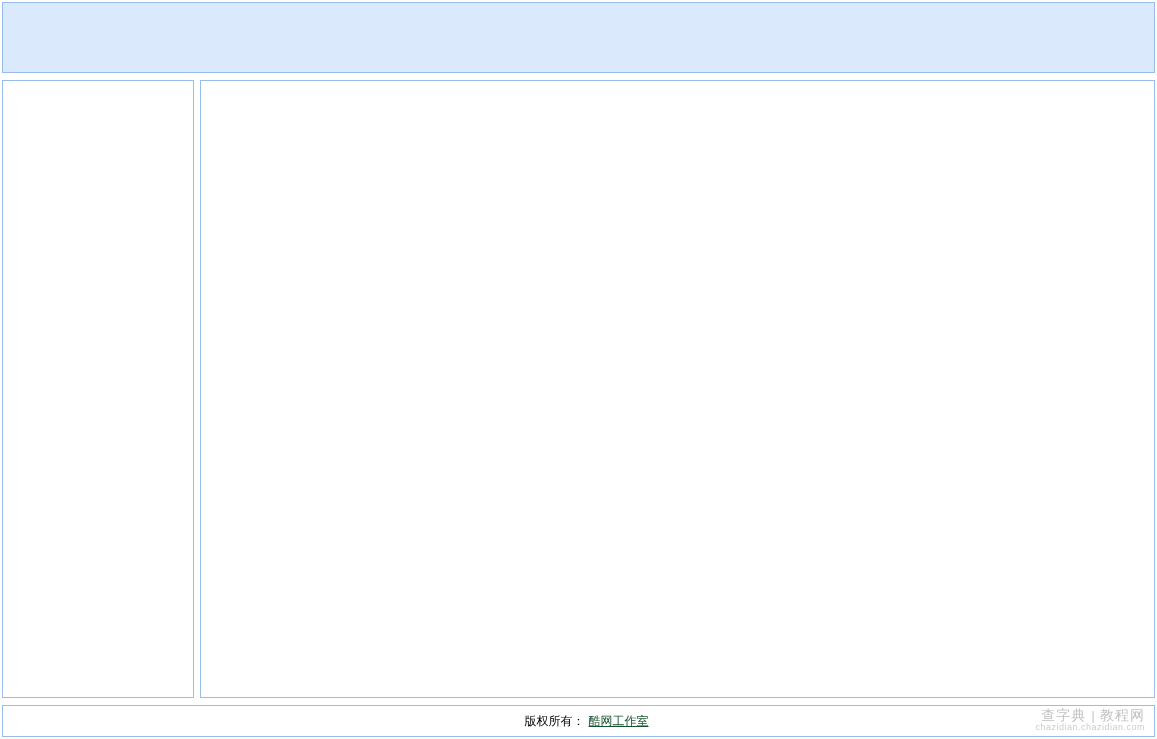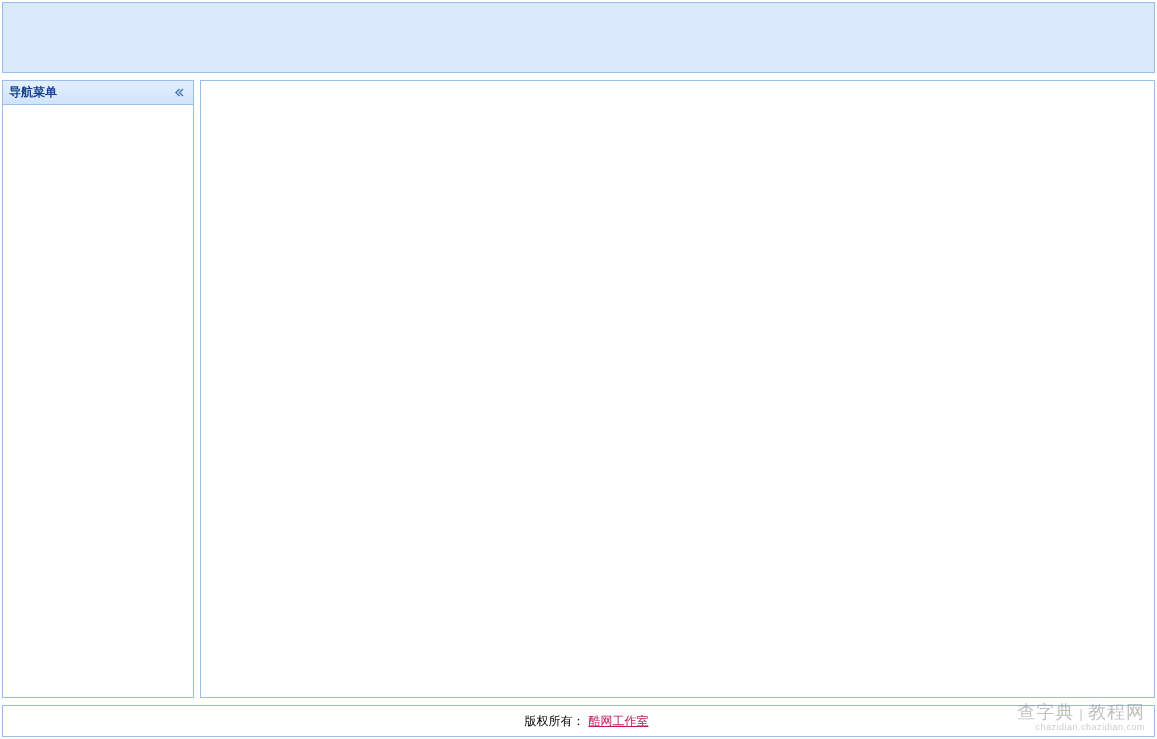--- a/index.html
+++ b/index.html
@@ -90,65 +90,56 @@
       border: 1px solid #99bce8;
       background: #ffffff;
       display: flex;
       align-items: center;
       justify-content: center;
       font-size: 12px;
       color: #000000;
       padding-left: 16px;
     }
     .footer-link {
-      color: #be185d;
+      color: #14532d;
       text-decoration: underline;
       margin-left: 4px;
       cursor: pointer;
     }
     
     
     .watermark {
       position: absolute;
       right: 12px;
       bottom: 6px;
       text-align: right;
       color: rgba(140, 140, 140, 0.55);
       pointer-events: none;
       line-height: 1.1;
     }
     .watermark .wm-top {
-      font-size: 18px;
+      font-size: 14px;
       letter-spacing: 1px;
     }
     .watermark .wm-sep {
       font-size: 12px;
       margin: 0 2px;
     }
     .watermark .wm-bottom {
       font-size: 9px;
       letter-spacing: 0.5px;
       color: rgba(140, 140, 140, 0.45);
     }
   </style>
 </head>
 <body>
 
 <div class="header"></div>
 
 <div class="sidebar">
-  <div class="sidebar-header">
-    <span class="sidebar-title">导航菜单</span>
-    <span class="collapse-icon">
-      <svg viewBox="0 0 11 11">
-        <path d="M5.5 2 L2 5.5 L5.5 9" fill="none" stroke="#4e79b2" stroke-width="1.5"></path>
-        <path d="M9 2 L5.5 5.5 L9 9" fill="none" stroke="#4e79b2" stroke-width="1.5"></path>
-      </svg>
-    </span>
-  </div>
   <div class="sidebar-body"></div>
 </div>
 
 <div class="main"></div>
 
 <div class="footer">
   <span>版权所有：</span>
   <a class="footer-link">酷网工作室</a>
 </div>
 

